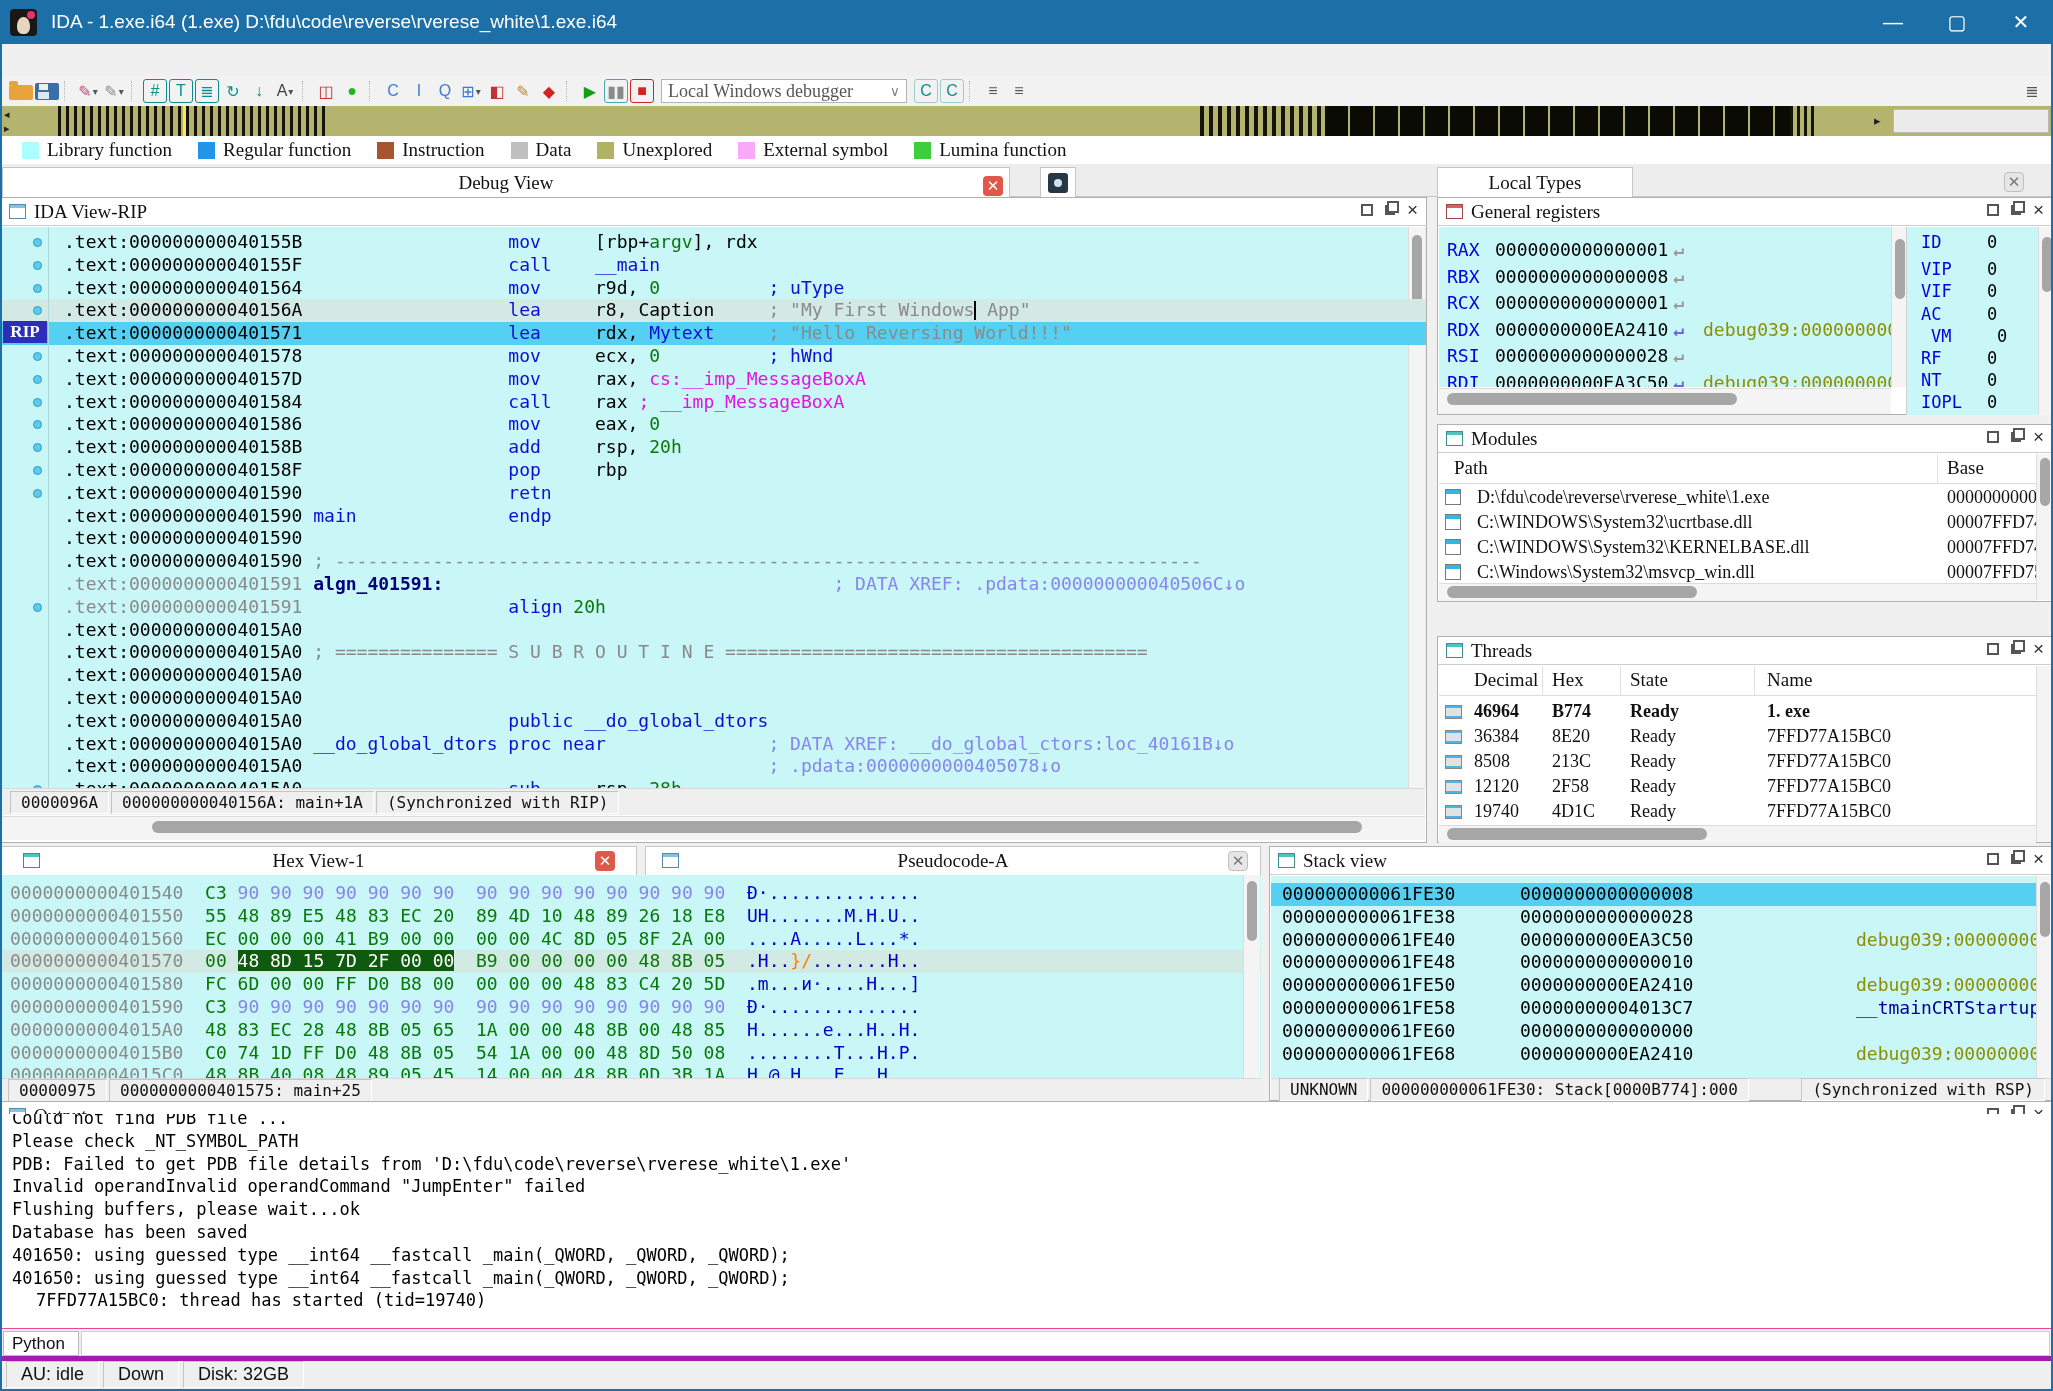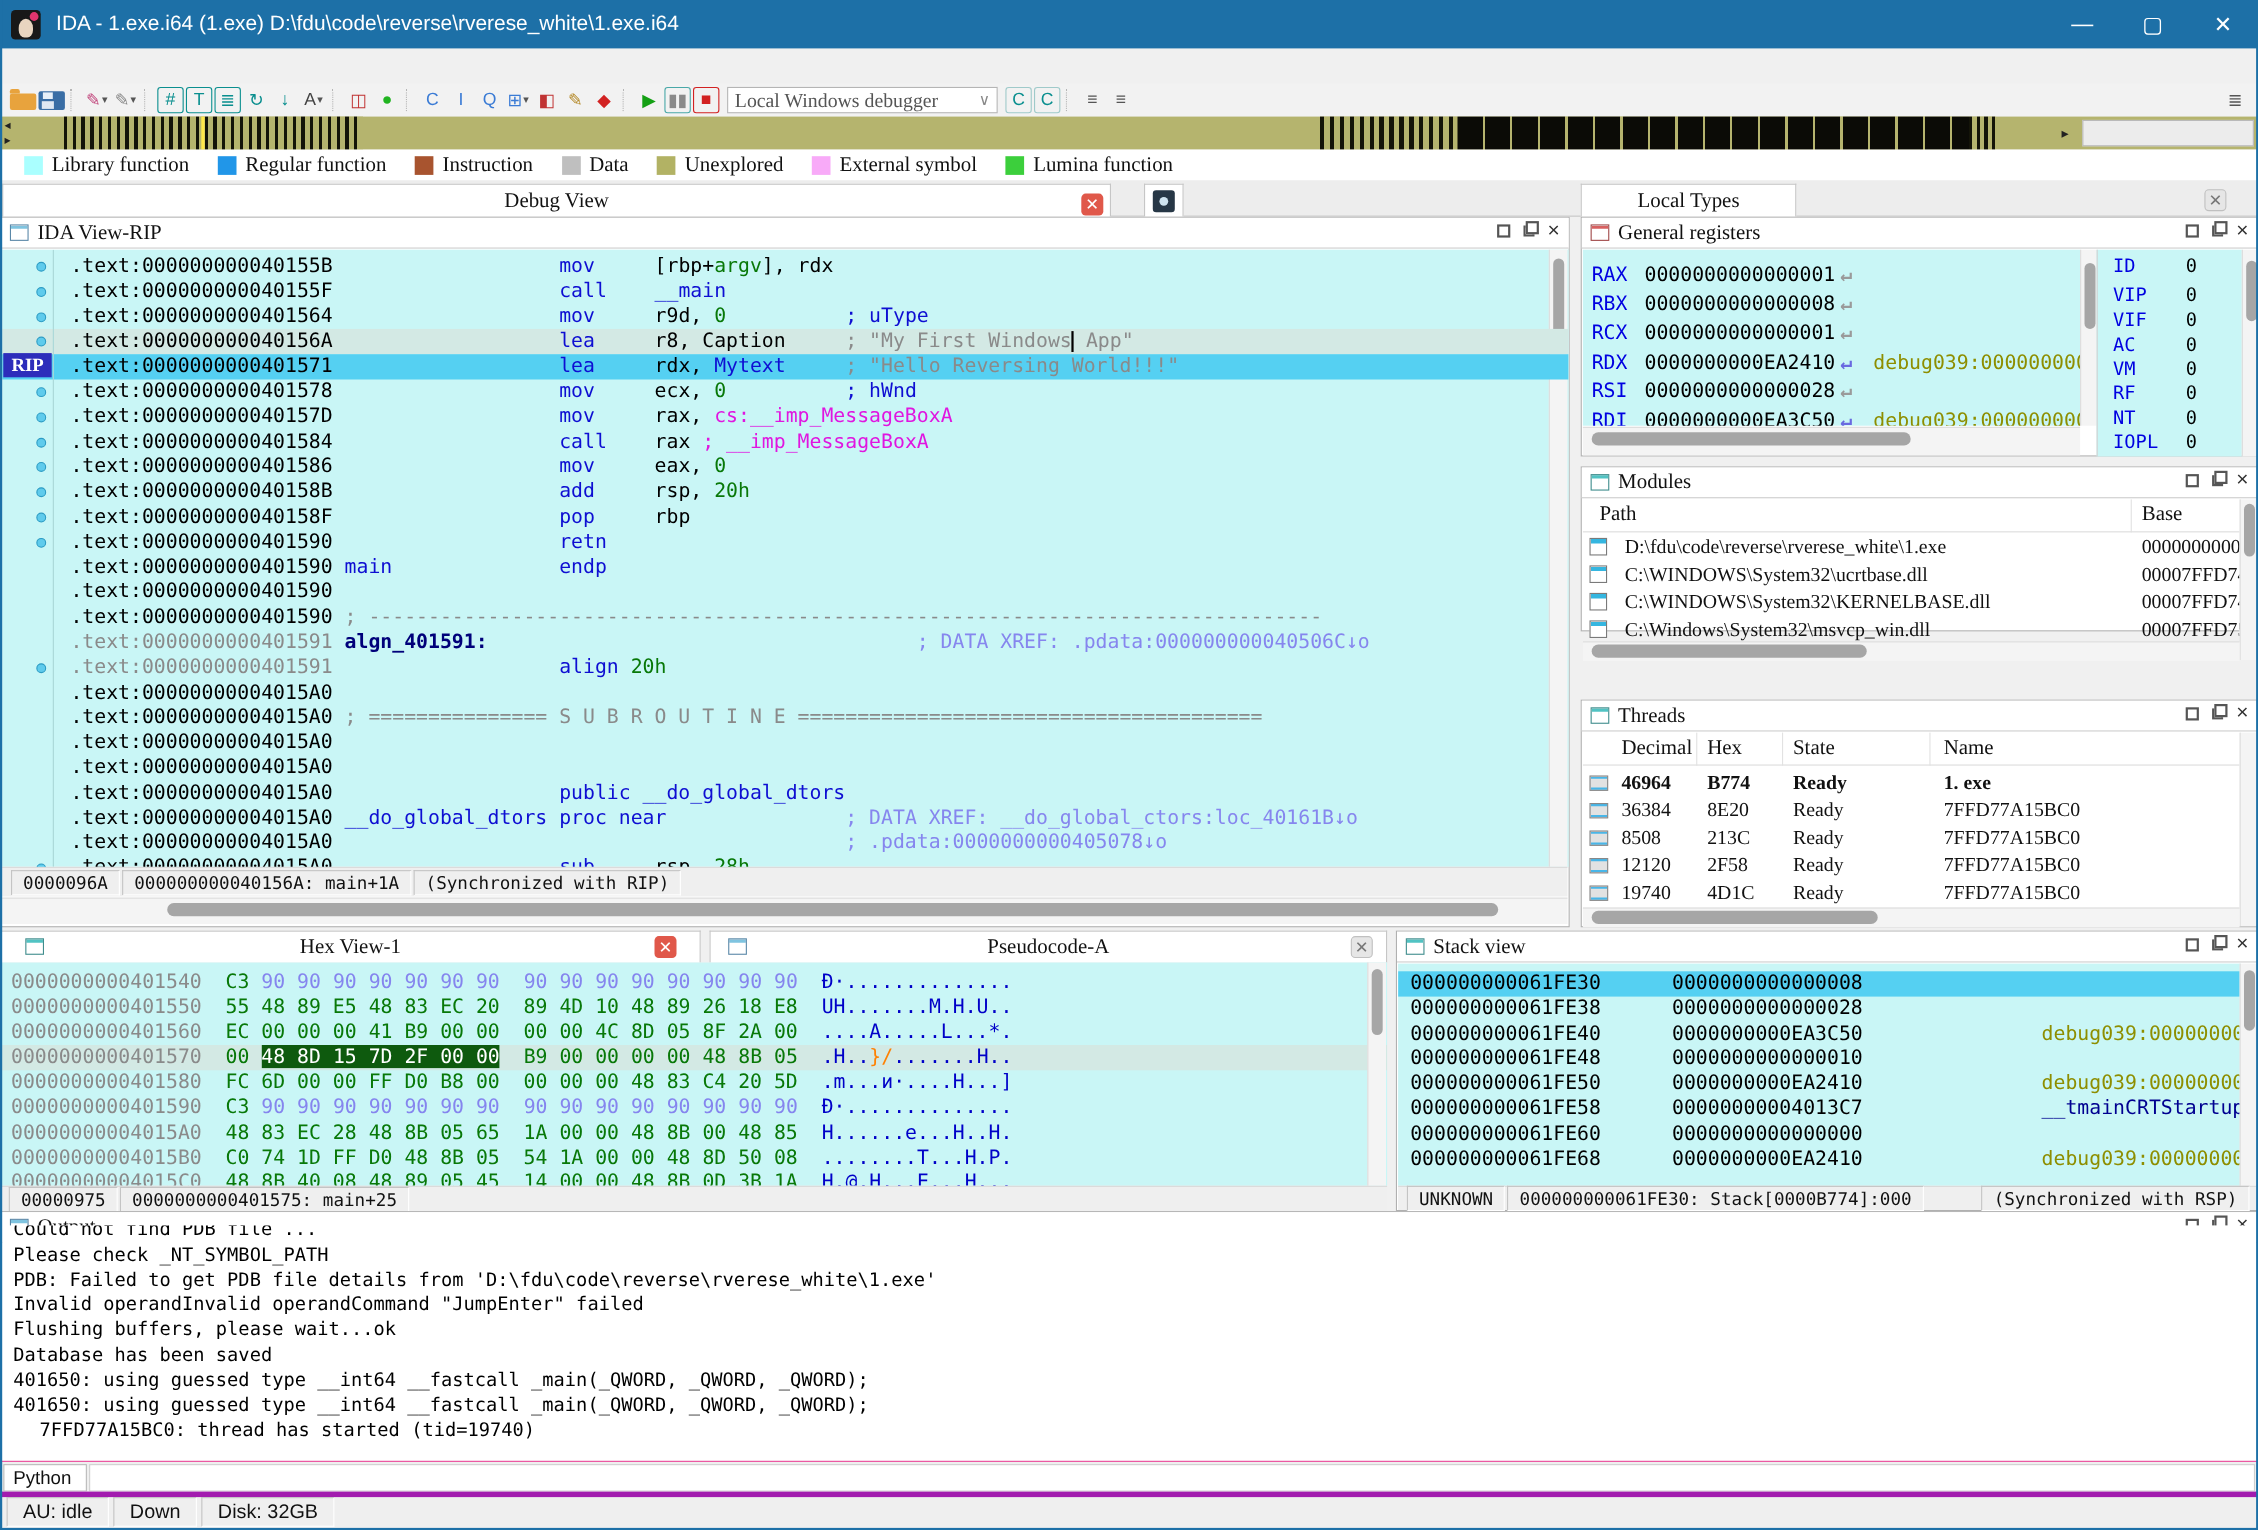--- a/index.html
+++ b/index.html
@@ -362,21 +362,21 @@
           <span class="flag-val">0</span>
         </div>
         <div class="flagrow" style="top: 54.4px;">
           <span class="flag-name">VIF</span>
           <span class="flag-val">0</span>
         </div>
         <div class="flagrow" style="top: 76.6px;">
           <span class="flag-name">AC</span>
           <span class="flag-val">0</span>
         </div>
-        <div class="flagrow" style="top: 98.8px;">
+        <div class="flagrow" style="top: 98.8px; margin-left: 10px;">
           <span class="flag-name">VM</span>
           <span class="flag-val">0</span>
         </div>
         <div class="flagrow" style="top: 121px;">
           <span class="flag-name">RF</span>
           <span class="flag-val">0</span>
         </div>
         <div class="flagrow" style="top: 143.2px;">
           <span class="flag-name">NT</span>
           <span class="flag-val">0</span>
@@ -387,21 +387,21 @@
         </div>
       </div>
     <div class="vsb" style="left:600px;top:29px;width:15px;height:188px;">
       <div class="vthumb" style="top:10px;height:55px;"></div>
     </div>
     <div class="hsb" style="left:1px;width:452px;top:190px;height:26px;">
       <div class="thumb" style="left:8px;width:290px;"></div>
     </div>
   </div>
 
-  <div class="panel" style="left:1437px;top:424px;width:616px;height:150px;">
+  <div class="panel" style="left:1437px;top:424px;width:616px;height:178px;">
     <div class="phead">
       <span class="ph-icon teal"></span>
       <span>Modules</span>
       <span class="pbtns">
         <span class="wb"></span>
         <span class="wb-f"></span>
         <span class="wb-x">×</span>
       </span>
     </div>
     <div style="position:absolute;left:1px;top:29px;right:16px;height:30px;border-bottom:1px solid #dcdcdc;">

